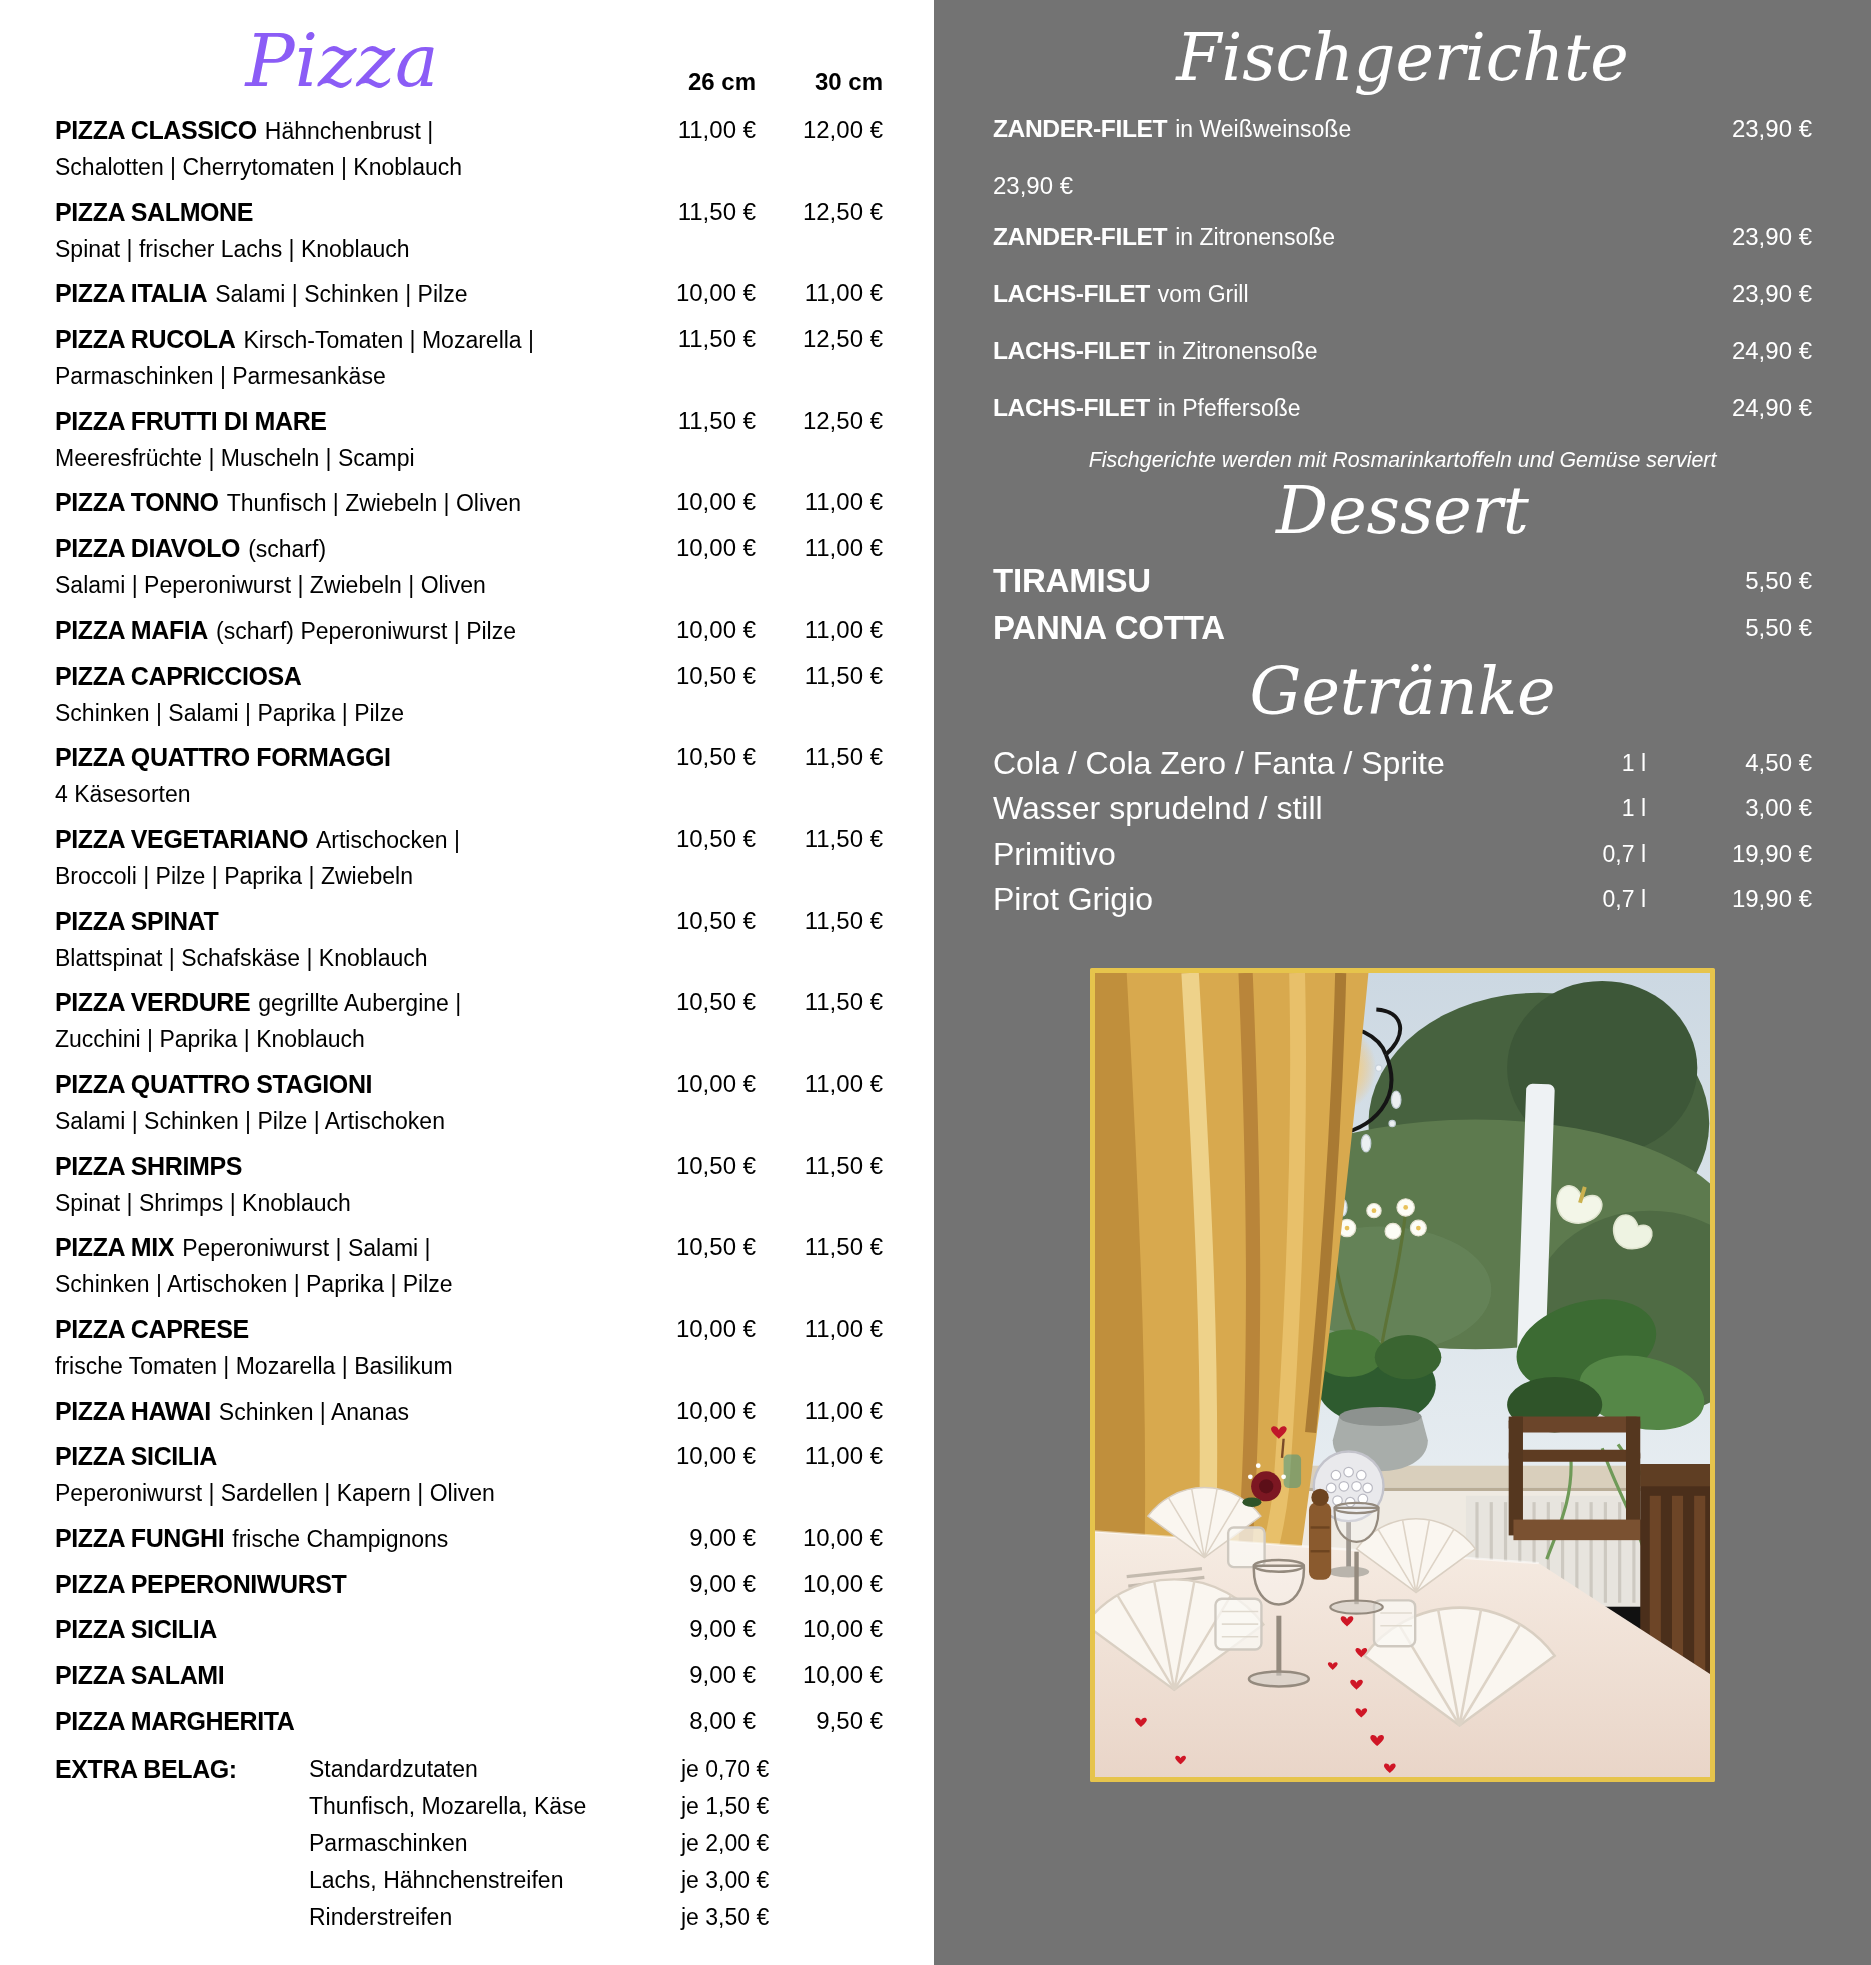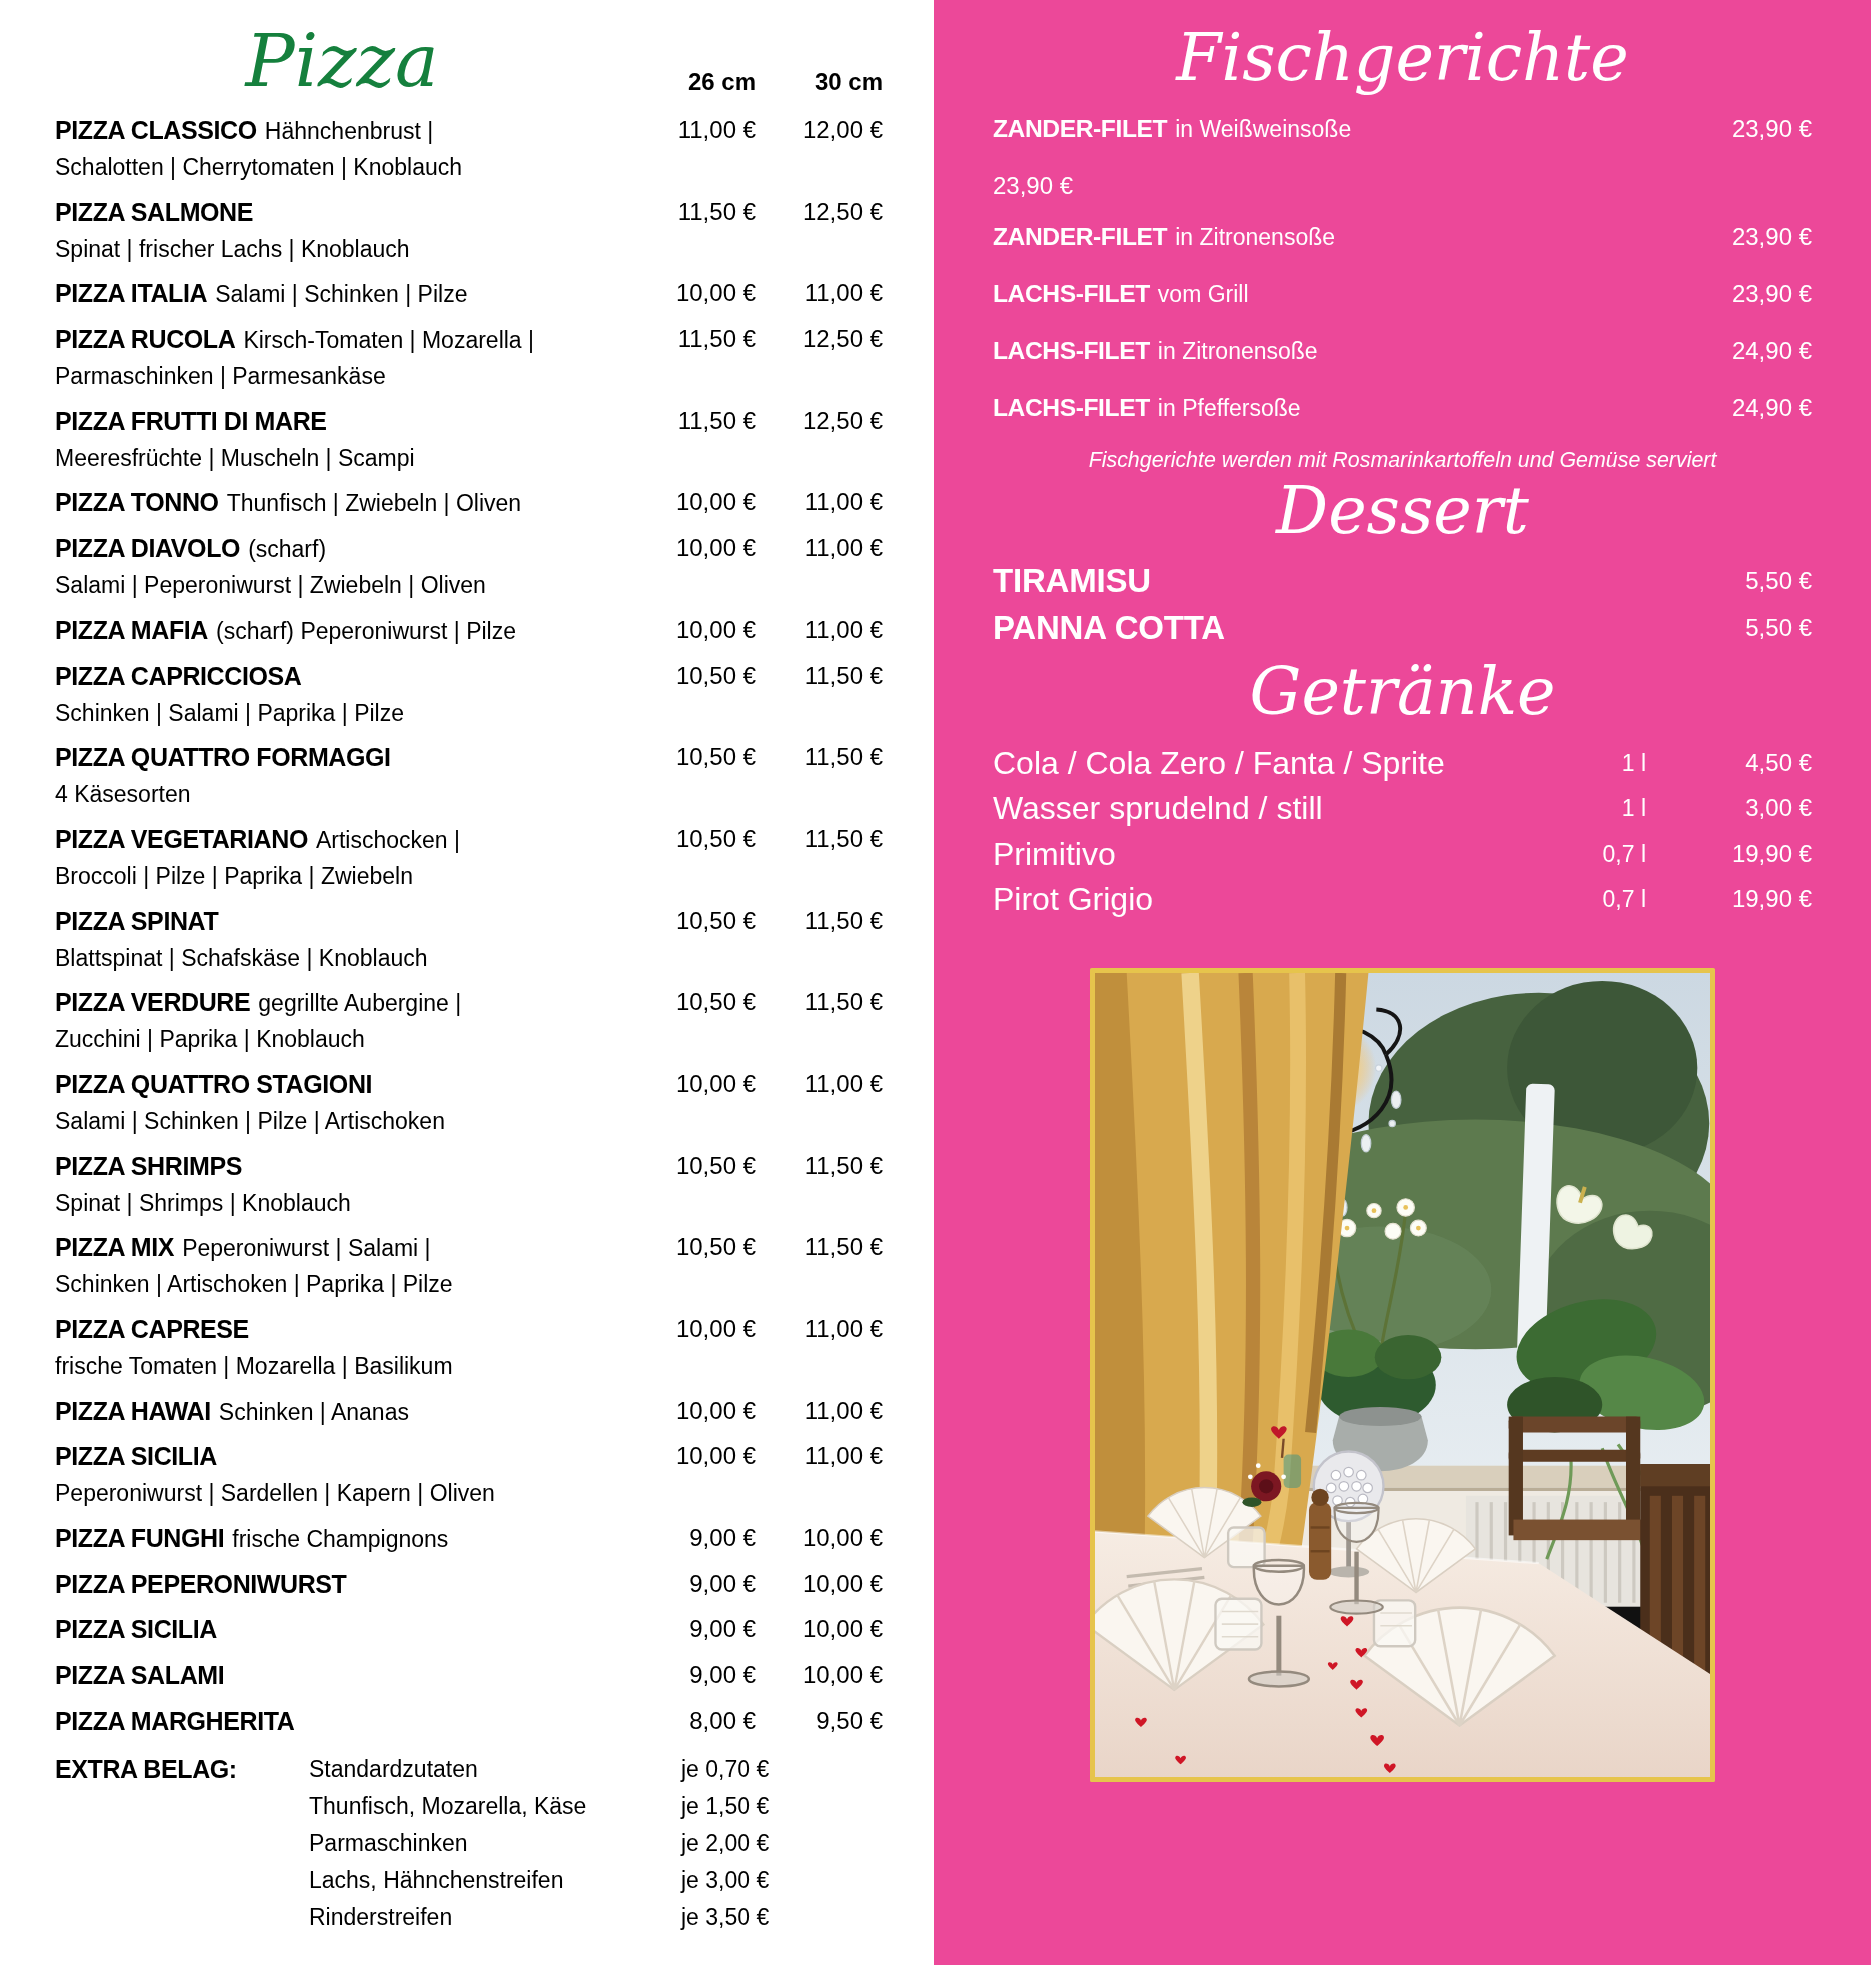--- a/index.html
+++ b/index.html
@@ -3,36 +3,36 @@
 <meta charset="utf-8">
 <style>
   html,body{margin:0;padding:0;background:#000;}
   .page{position:relative;width:1871px;height:1965px;display:flex;overflow:hidden;background:#000;
         font-family:"Liberation Sans","DejaVu Sans",sans-serif;}
   
   .left{width:934px;min-width:934px;background:#ffffff;color:#000;
         padding:20px 51px 0 55px;box-sizing:border-box;}
   .pizza-header{display:grid;grid-template-columns:1fr 127px 127px;align-items:end;margin-bottom:12px;}
   .script-title{font-family:"DejaVu Serif","Liberation Serif",serif;font-style:italic;text-align:center;font-weight:500;}
-  .script-title.dark{color:#15803d;font-size:73px;line-height:1.05;}
+  .script-title.dark{color:#8b5cf6;font-size:73px;line-height:1.05;}
   .size-col{font-weight:bold;font-size:24px;text-align:right;padding-bottom:4px;margin-top:48px;}
   .prow{display:grid;grid-template-columns:1fr 127px 127px;margin-bottom:8.7px;}
   .ptext{margin:0;font-size:23px;line-height:36px;padding-right:16px;}
   .pname{font-weight:bold;font-size:25px;letter-spacing:-0.4px;}
   .pdesc{font-size:23px;}
   .pdesc.inline{margin-left:.35em;}
   .pdesc.block{display:block;}
   .price{font-size:24px;line-height:36px;text-align:right;align-self:start;white-space:nowrap;}
   .extra{display:grid;grid-template-columns:254px 1fr;margin-top:11px;}
   .extra-label{font-weight:bold;font-size:25px;line-height:37px;letter-spacing:-0.4px;}
   .extra-row{display:grid;grid-template-columns:372px 1fr;}
   .extra-item{font-size:23px;line-height:37px;}
   .extra-price{font-size:23px;line-height:37px;text-align:left;white-space:nowrap;}
   
-  .right{flex:1;background:#ec4899;color:#fff;padding:22px 59px 0;box-sizing:border-box;}
+  .right{flex:1;background:#737373;color:#fff;padding:22px 59px 0;box-sizing:border-box;}
   .script-title.light{color:#fff;font-size:65px;line-height:1.12;margin:0 0 16px;}
   .mt{margin-top:55px;}
   .frow{display:flex;justify-content:space-between;margin-bottom:15px;line-height:36px;}
   .fname{font-weight:bold;font-size:24.6px;letter-spacing:-0.4px;}
   .fdesc{font-size:23px;margin-left:.35em;}
   .fprice{font-size:24px;white-space:nowrap;}
   .note{font-style:italic;font-size:21.4px;text-align:center;margin:6.3px 0 0;line-height:1.3;}
   .dessert-row{display:flex;justify-content:space-between;margin-bottom:10.3px;line-height:36px;}
   .dname{font-weight:bold;font-size:33px;letter-spacing:-0.2px;}
   .dprice{font-size:24px;white-space:nowrap;}

